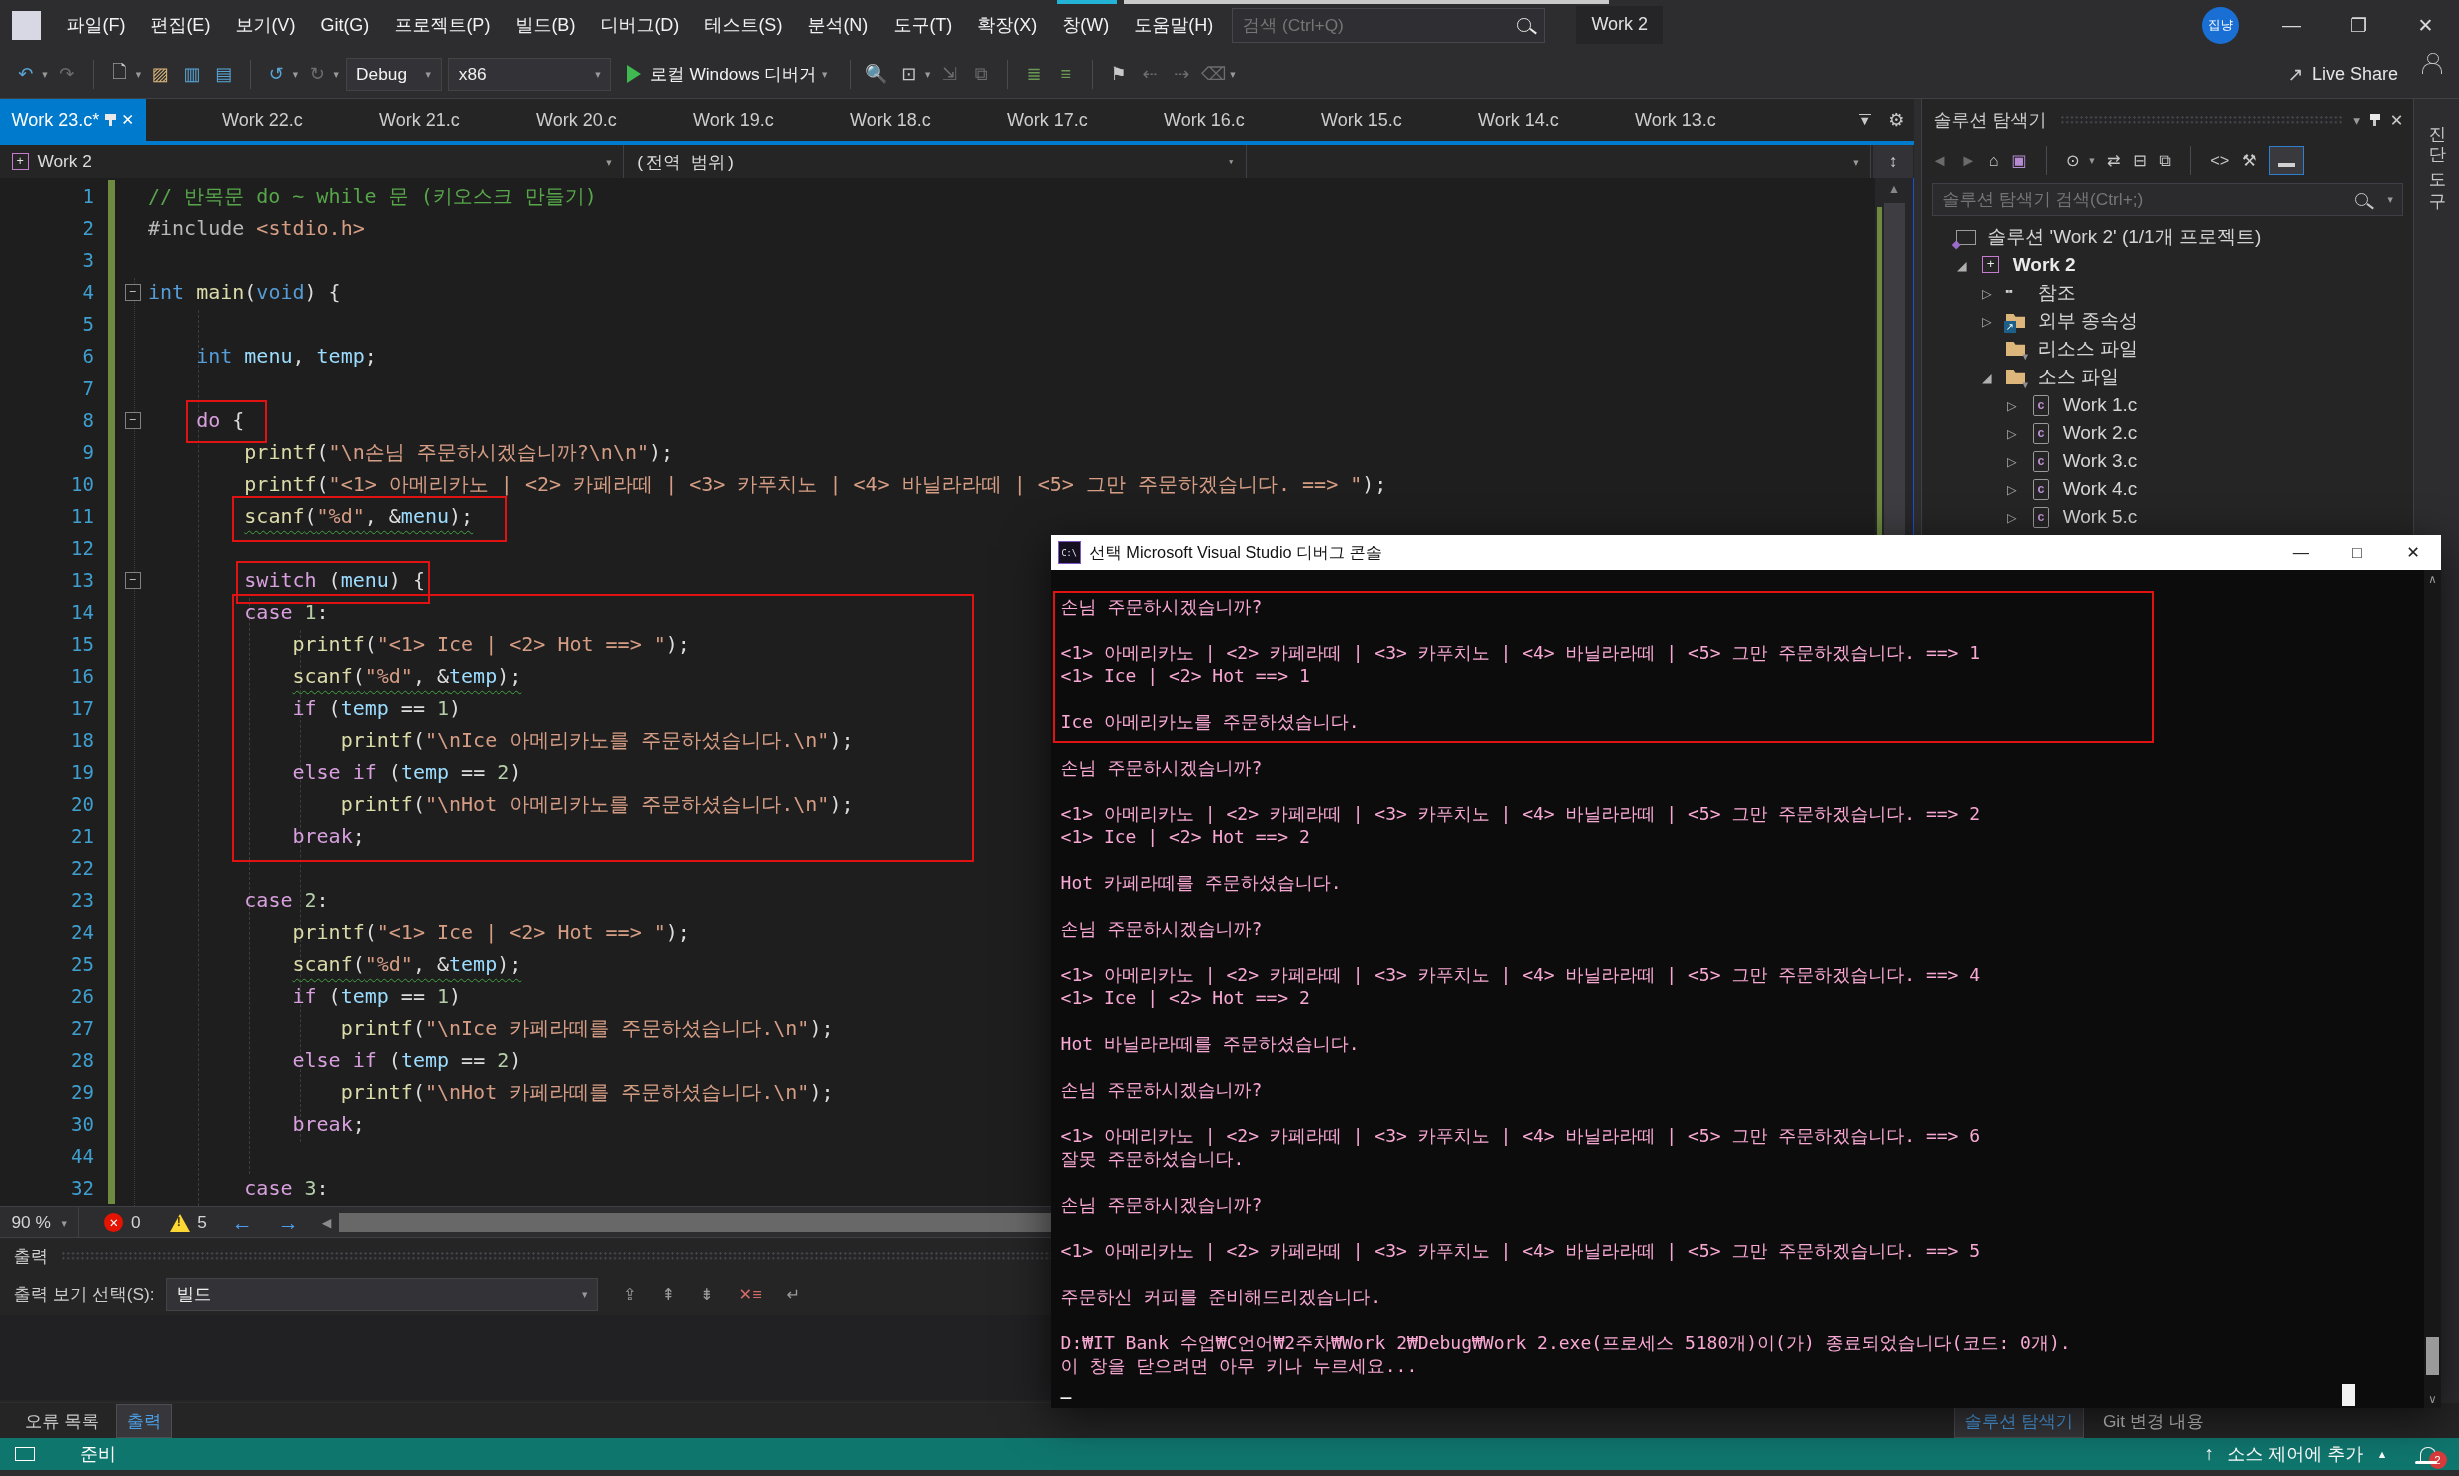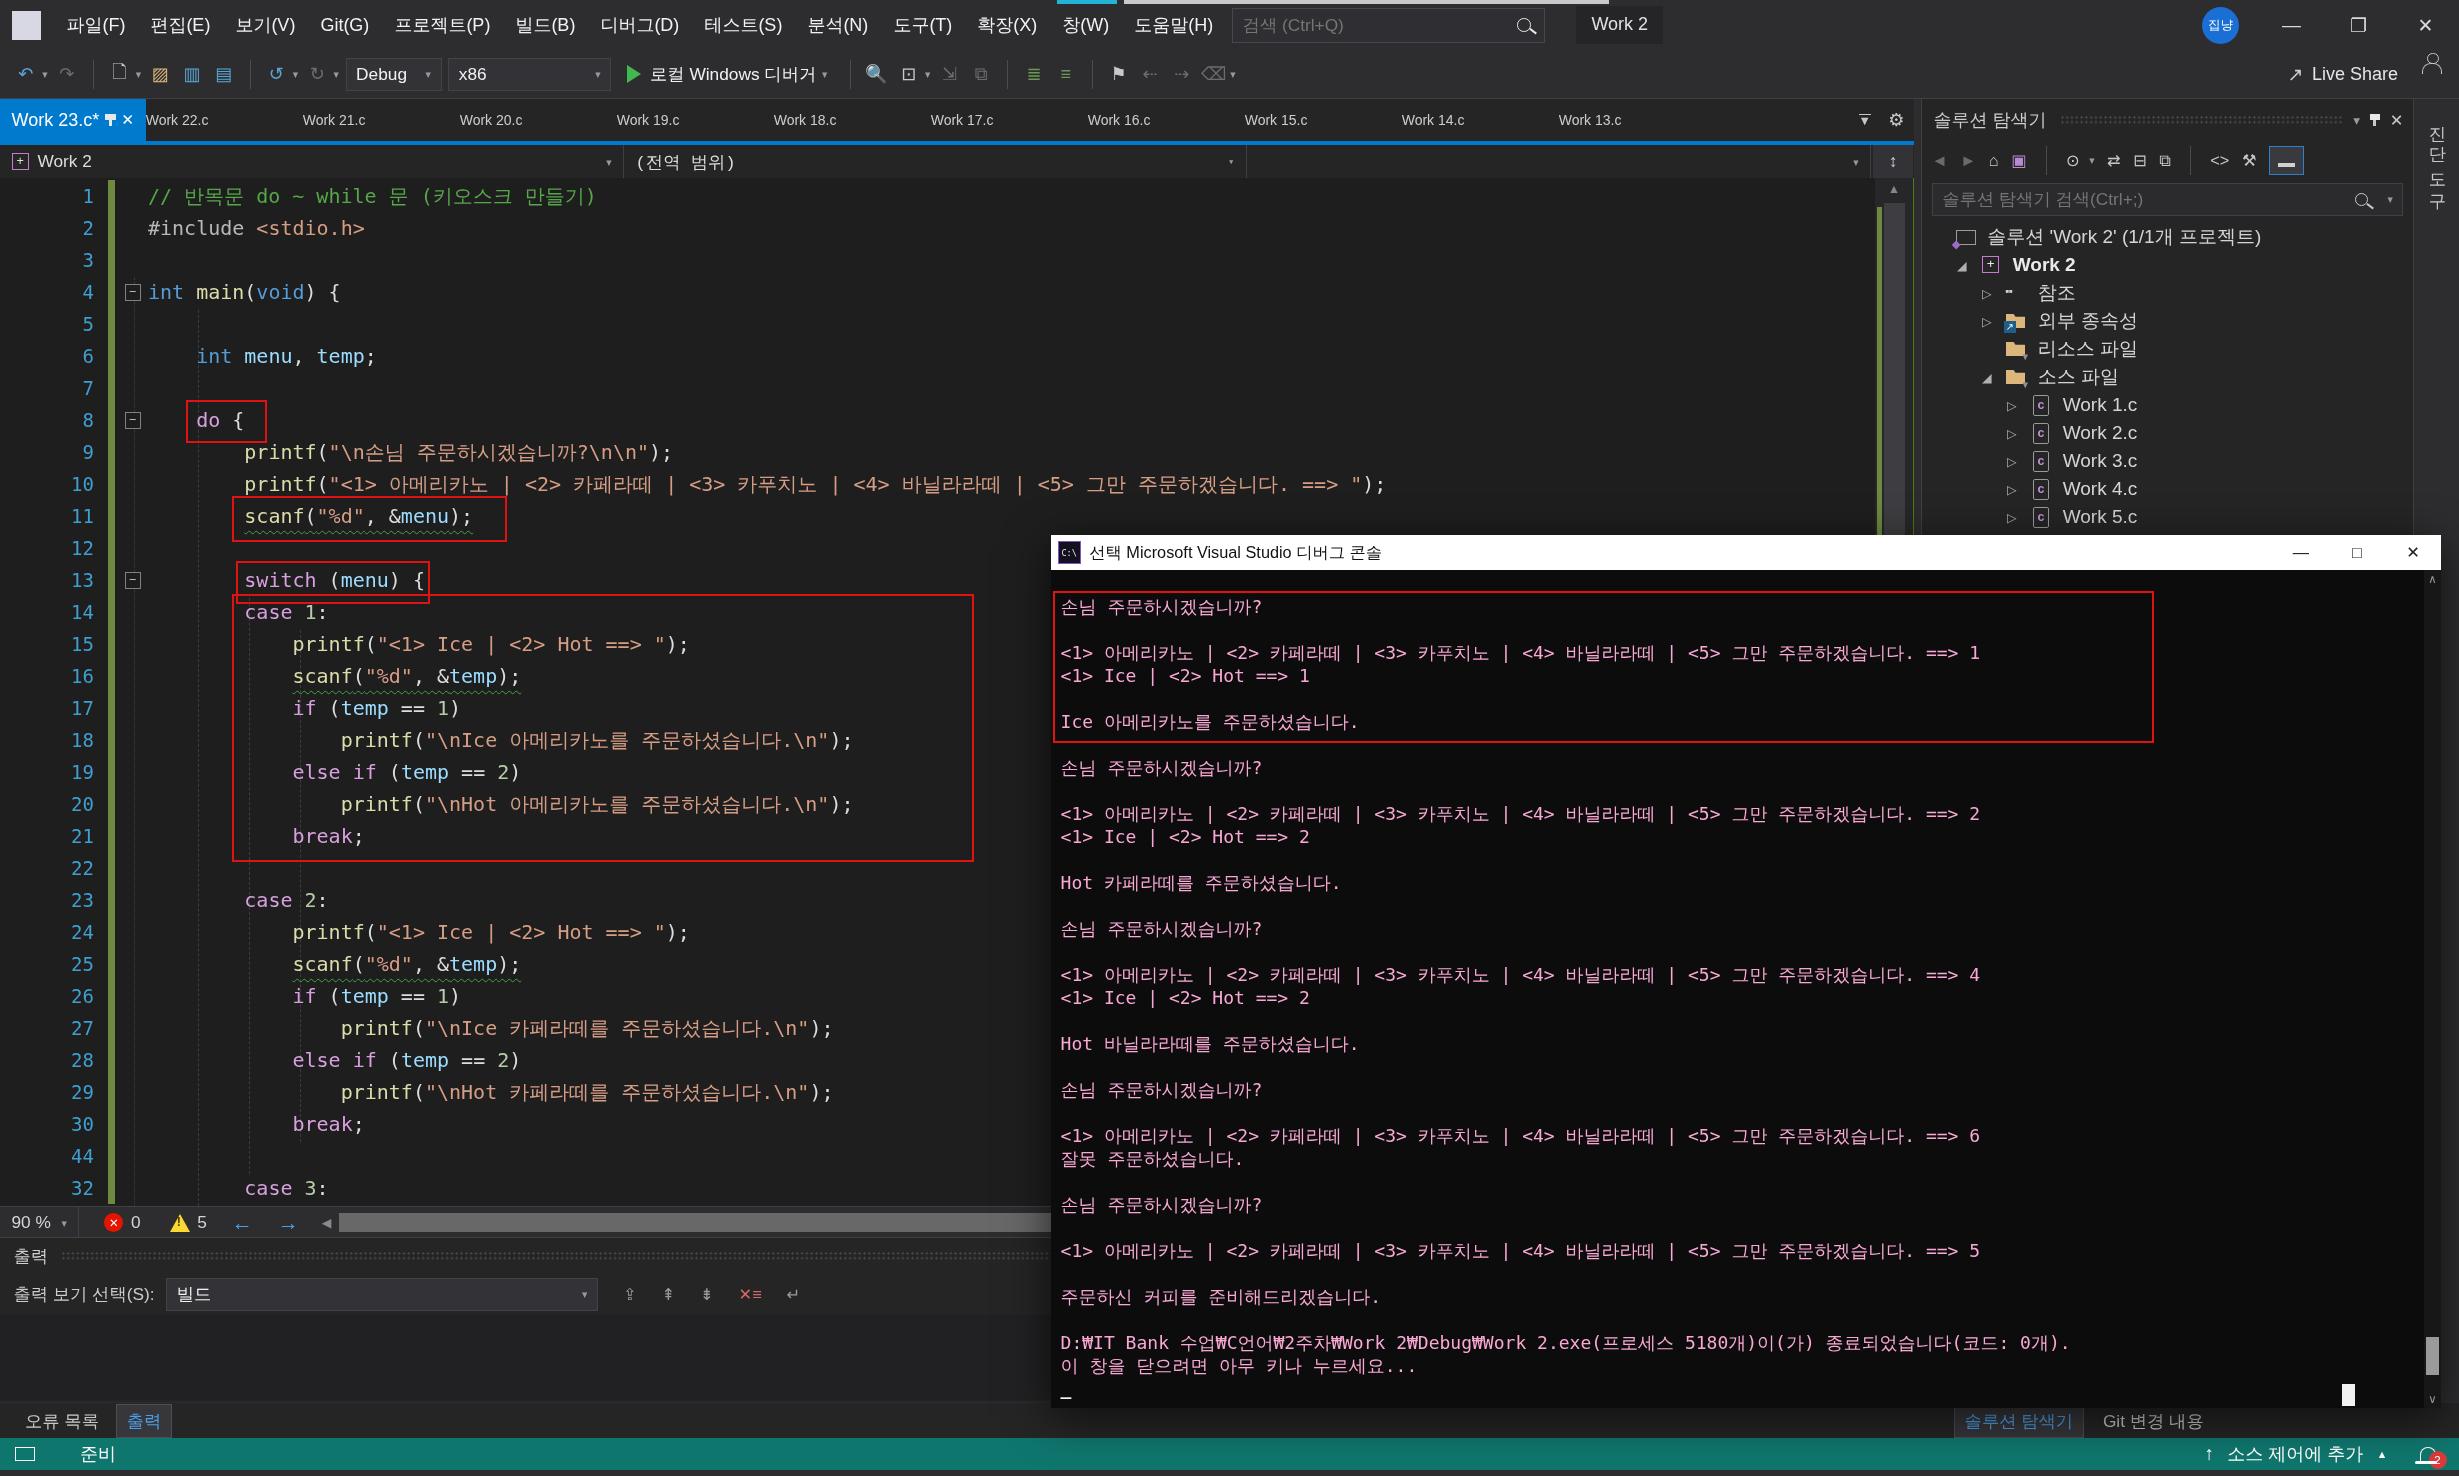--- a/index.html
+++ b/index.html
@@ -41,26 +41,26 @@
   #cmb-config{width:96px;}
   #cmb-platform{width:163px;}
   #run-btn{display:flex;align-items:center;gap:8.6px;color:#f1f1f1;font-size:17.3px;padding:0 9.6px;height:33px;}
   #run-play{width:0;height:0;border-left:14.4px solid #3fb950;border-top:9.6px solid transparent;border-bottom:9.6px solid transparent;}
   #live-share{position:absolute;right:61px;top:50px;height:49px;display:flex;align-items:center;gap:8.6px;color:#e5e5e5;font-size:18px;}
   #ls-icon{color:#cfcfcf;font-size:19px;}
   #person-ic{position:absolute;right:17.3px;top:63px;width:17.3px;height:9.6px;border:1.9px solid #c5c5c5;border-radius:8.6px 8.6px 0 0;border-bottom:none;}
   #person-ic::before{content:"";position:absolute;left:3.8px;top:-11.5px;width:9.6px;height:9.6px;border:1.9px solid #c5c5c5;border-radius:50%;}
 
   
-  #editor-region{position:absolute;left:0;top:99px;width:1914px;height:1138px;background:#4d7c0f;}
+  #editor-region{position:absolute;left:0;top:99px;width:1914px;height:1138px;background:#1d4ed8;}
   #tab-strip{position:absolute;left:0;top:0;width:1914px;height:42px;background:#252526;display:flex;}
   #tab-active{background:#007acc;color:#fff;font-size:18px;display:flex;align-items:center;gap:9.6px;padding:0 11.5px;}
   .pin{width:2.9px;height:12.5px;background:#e8e8e8;position:relative;display:inline-block;}
   .pin::before{content:"";position:absolute;left:-3.8px;top:0;width:10.6px;height:5.8px;background:#e8e8e8;}
-  .tab{width:157px;text-align:left;line-height:42px;color:#cdcdcd;font-size:14px;white-space:nowrap;overflow:hidden;}
+  .tab{width:157px;text-align:right;line-height:42px;color:#cdcdcd;font-size:18px;white-space:nowrap;overflow:hidden;}
   #tabstrip-icons{position:absolute;right:9.6px;top:0;height:42px;display:flex;align-items:center;gap:17.3px;color:#c8c8c8;}
   .doc-overflow{border-top:1.9px solid #c8c8c8;font-size:12.5px;line-height:9.6px;padding-top:1.9px;}
   #blue-rule{position:absolute;left:0;top:42px;width:1914px;height:3.8px;background:#007acc;}
   #navbar{position:absolute;left:0;top:46px;width:1914px;height:33px;background:#252526;display:flex;}
   .nav-sec{display:flex;align-items:center;border-right:1px solid #3f3f46;box-sizing:border-box;padding:0 11.5px;font-size:17.3px;color:#dcdcdc;}
   .nav-sec .drop{margin-left:auto;}
   #nav1{width:624px;} #nav2{width:623px;font-family:Liberation Mono, monospace;} #nav3{width:624px;}
   #nav-proj-ic{width:15.4px;height:15.4px;border:1.9px solid #c77ad1;color:#e0e0e0;font-size:12.5px;line-height:14.4px;text-align:center;margin-right:8.6px;}
   #splitter-btn{position:absolute;left:1873px;top:46px;width:40px;height:33px;background:#333337;color:#d0d0d0;
                 display:flex;align-items:center;justify-content:center;font-size:17.3px;}

